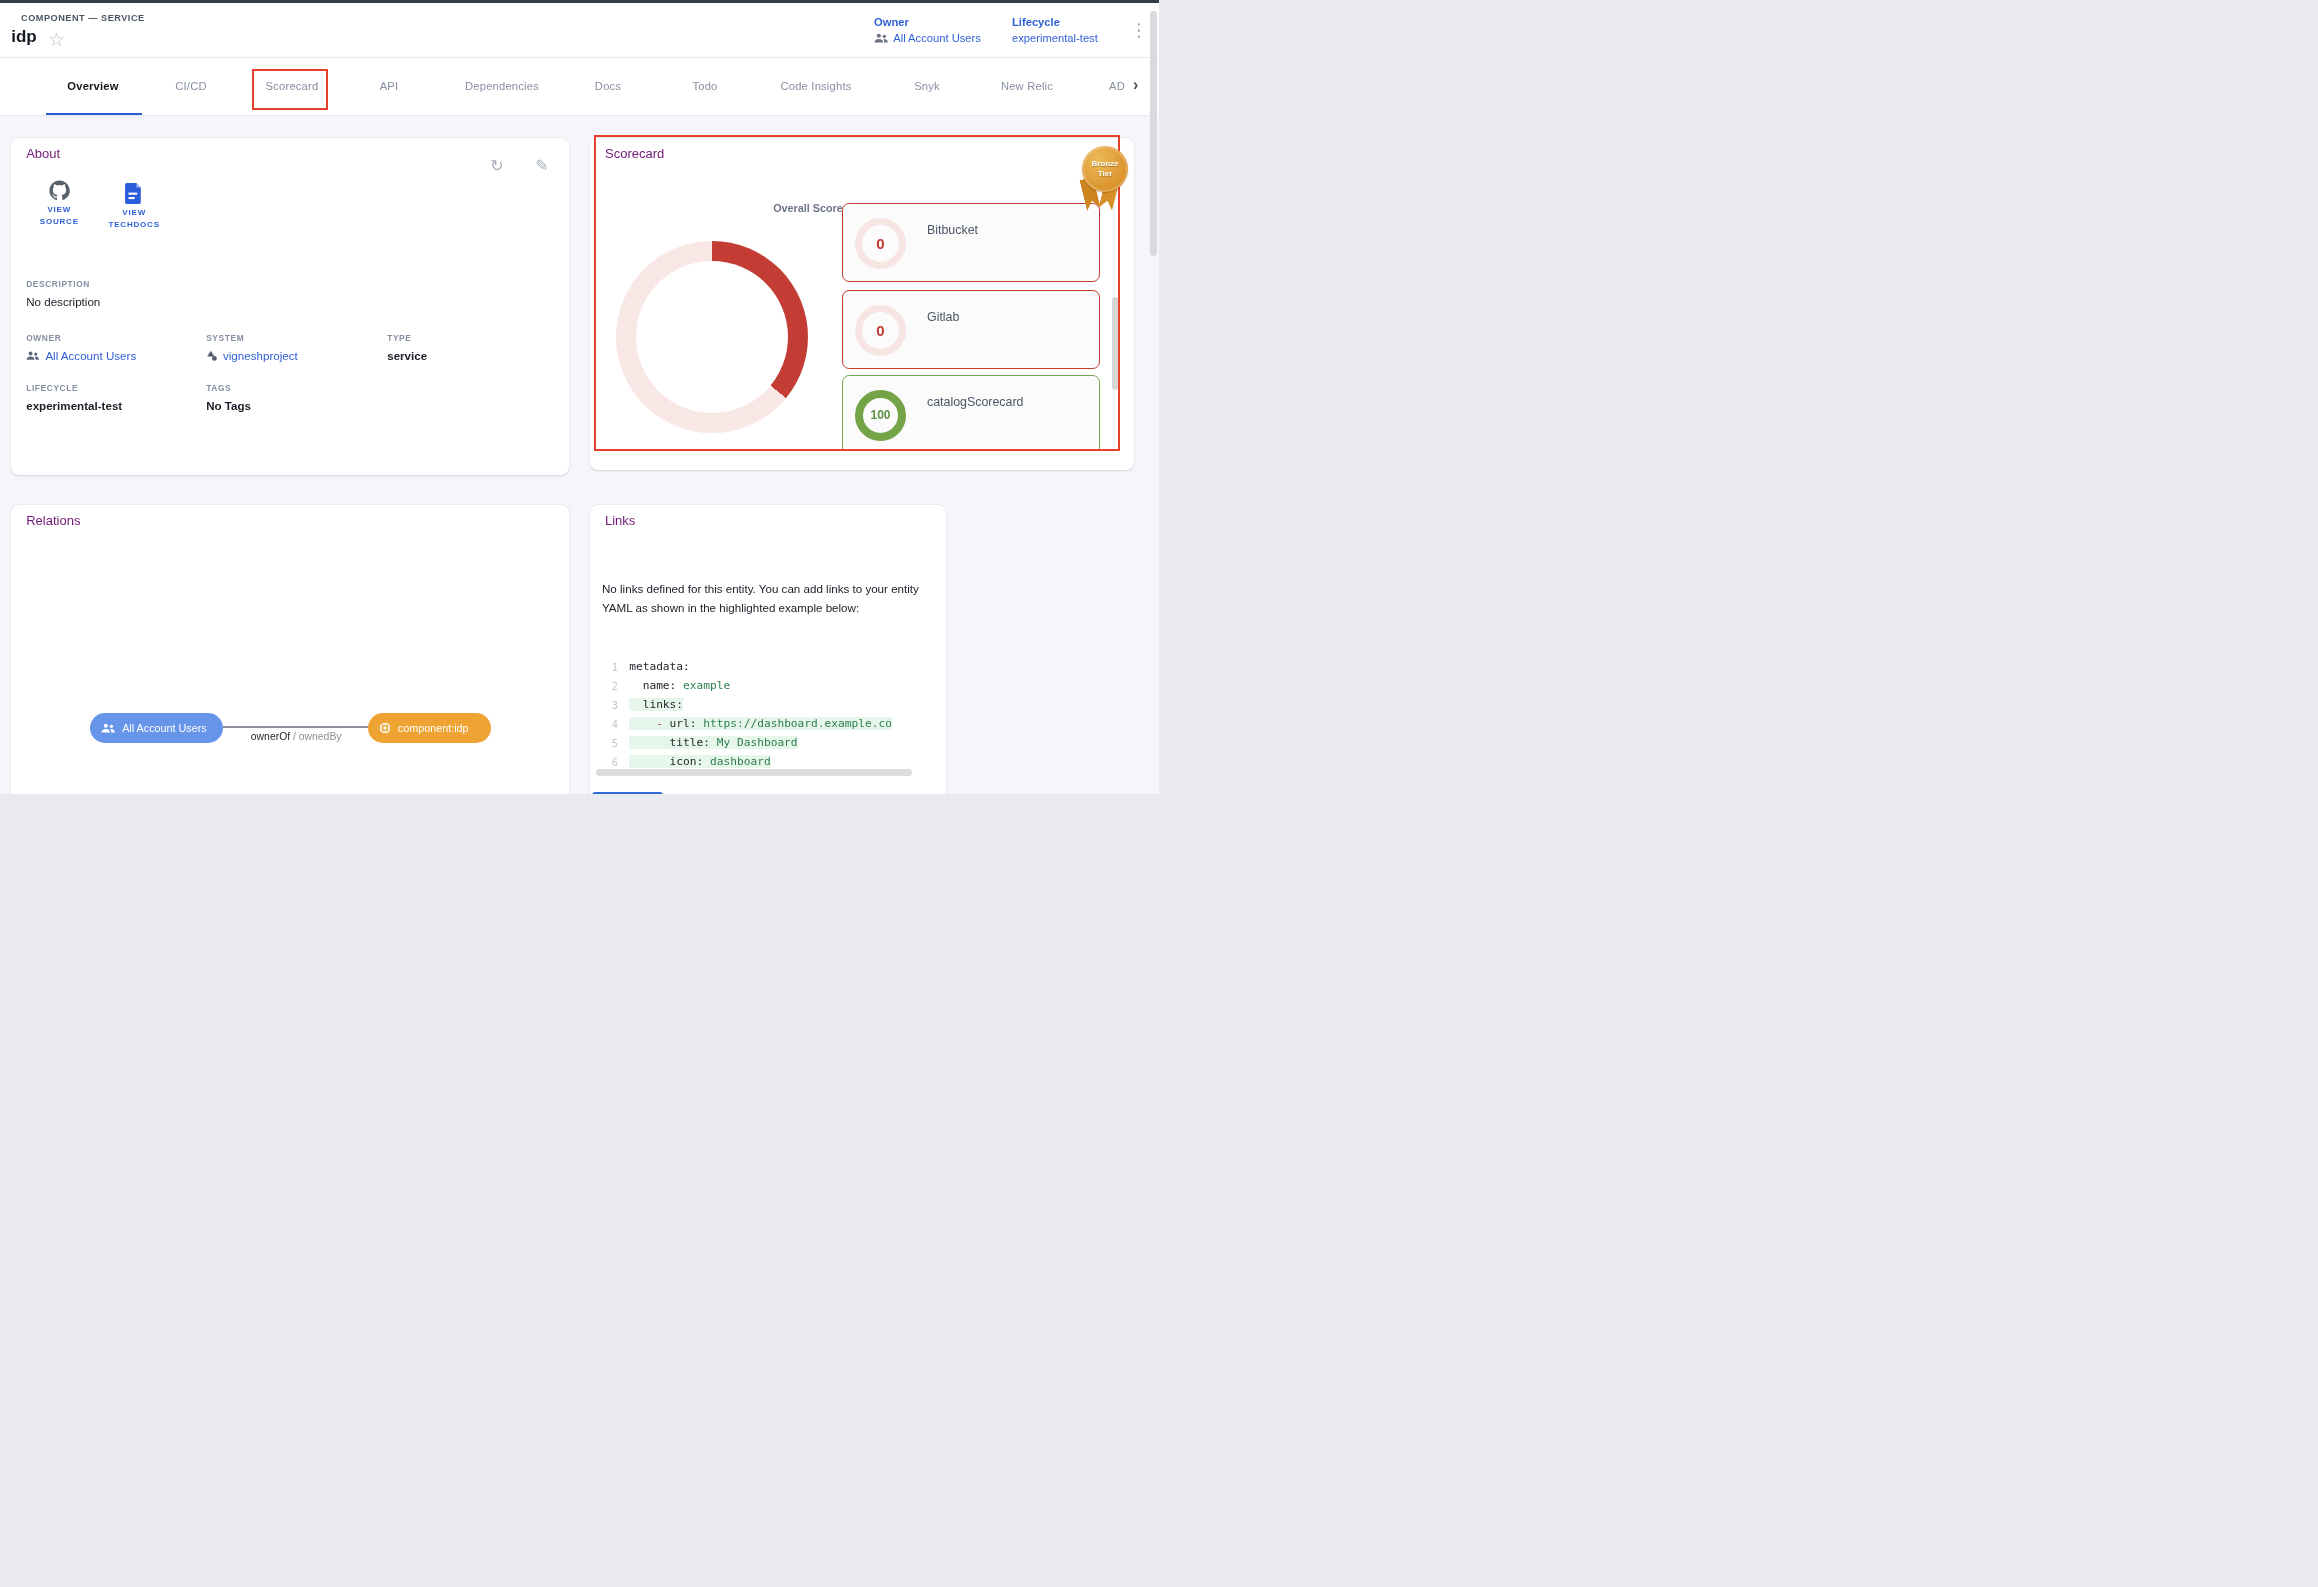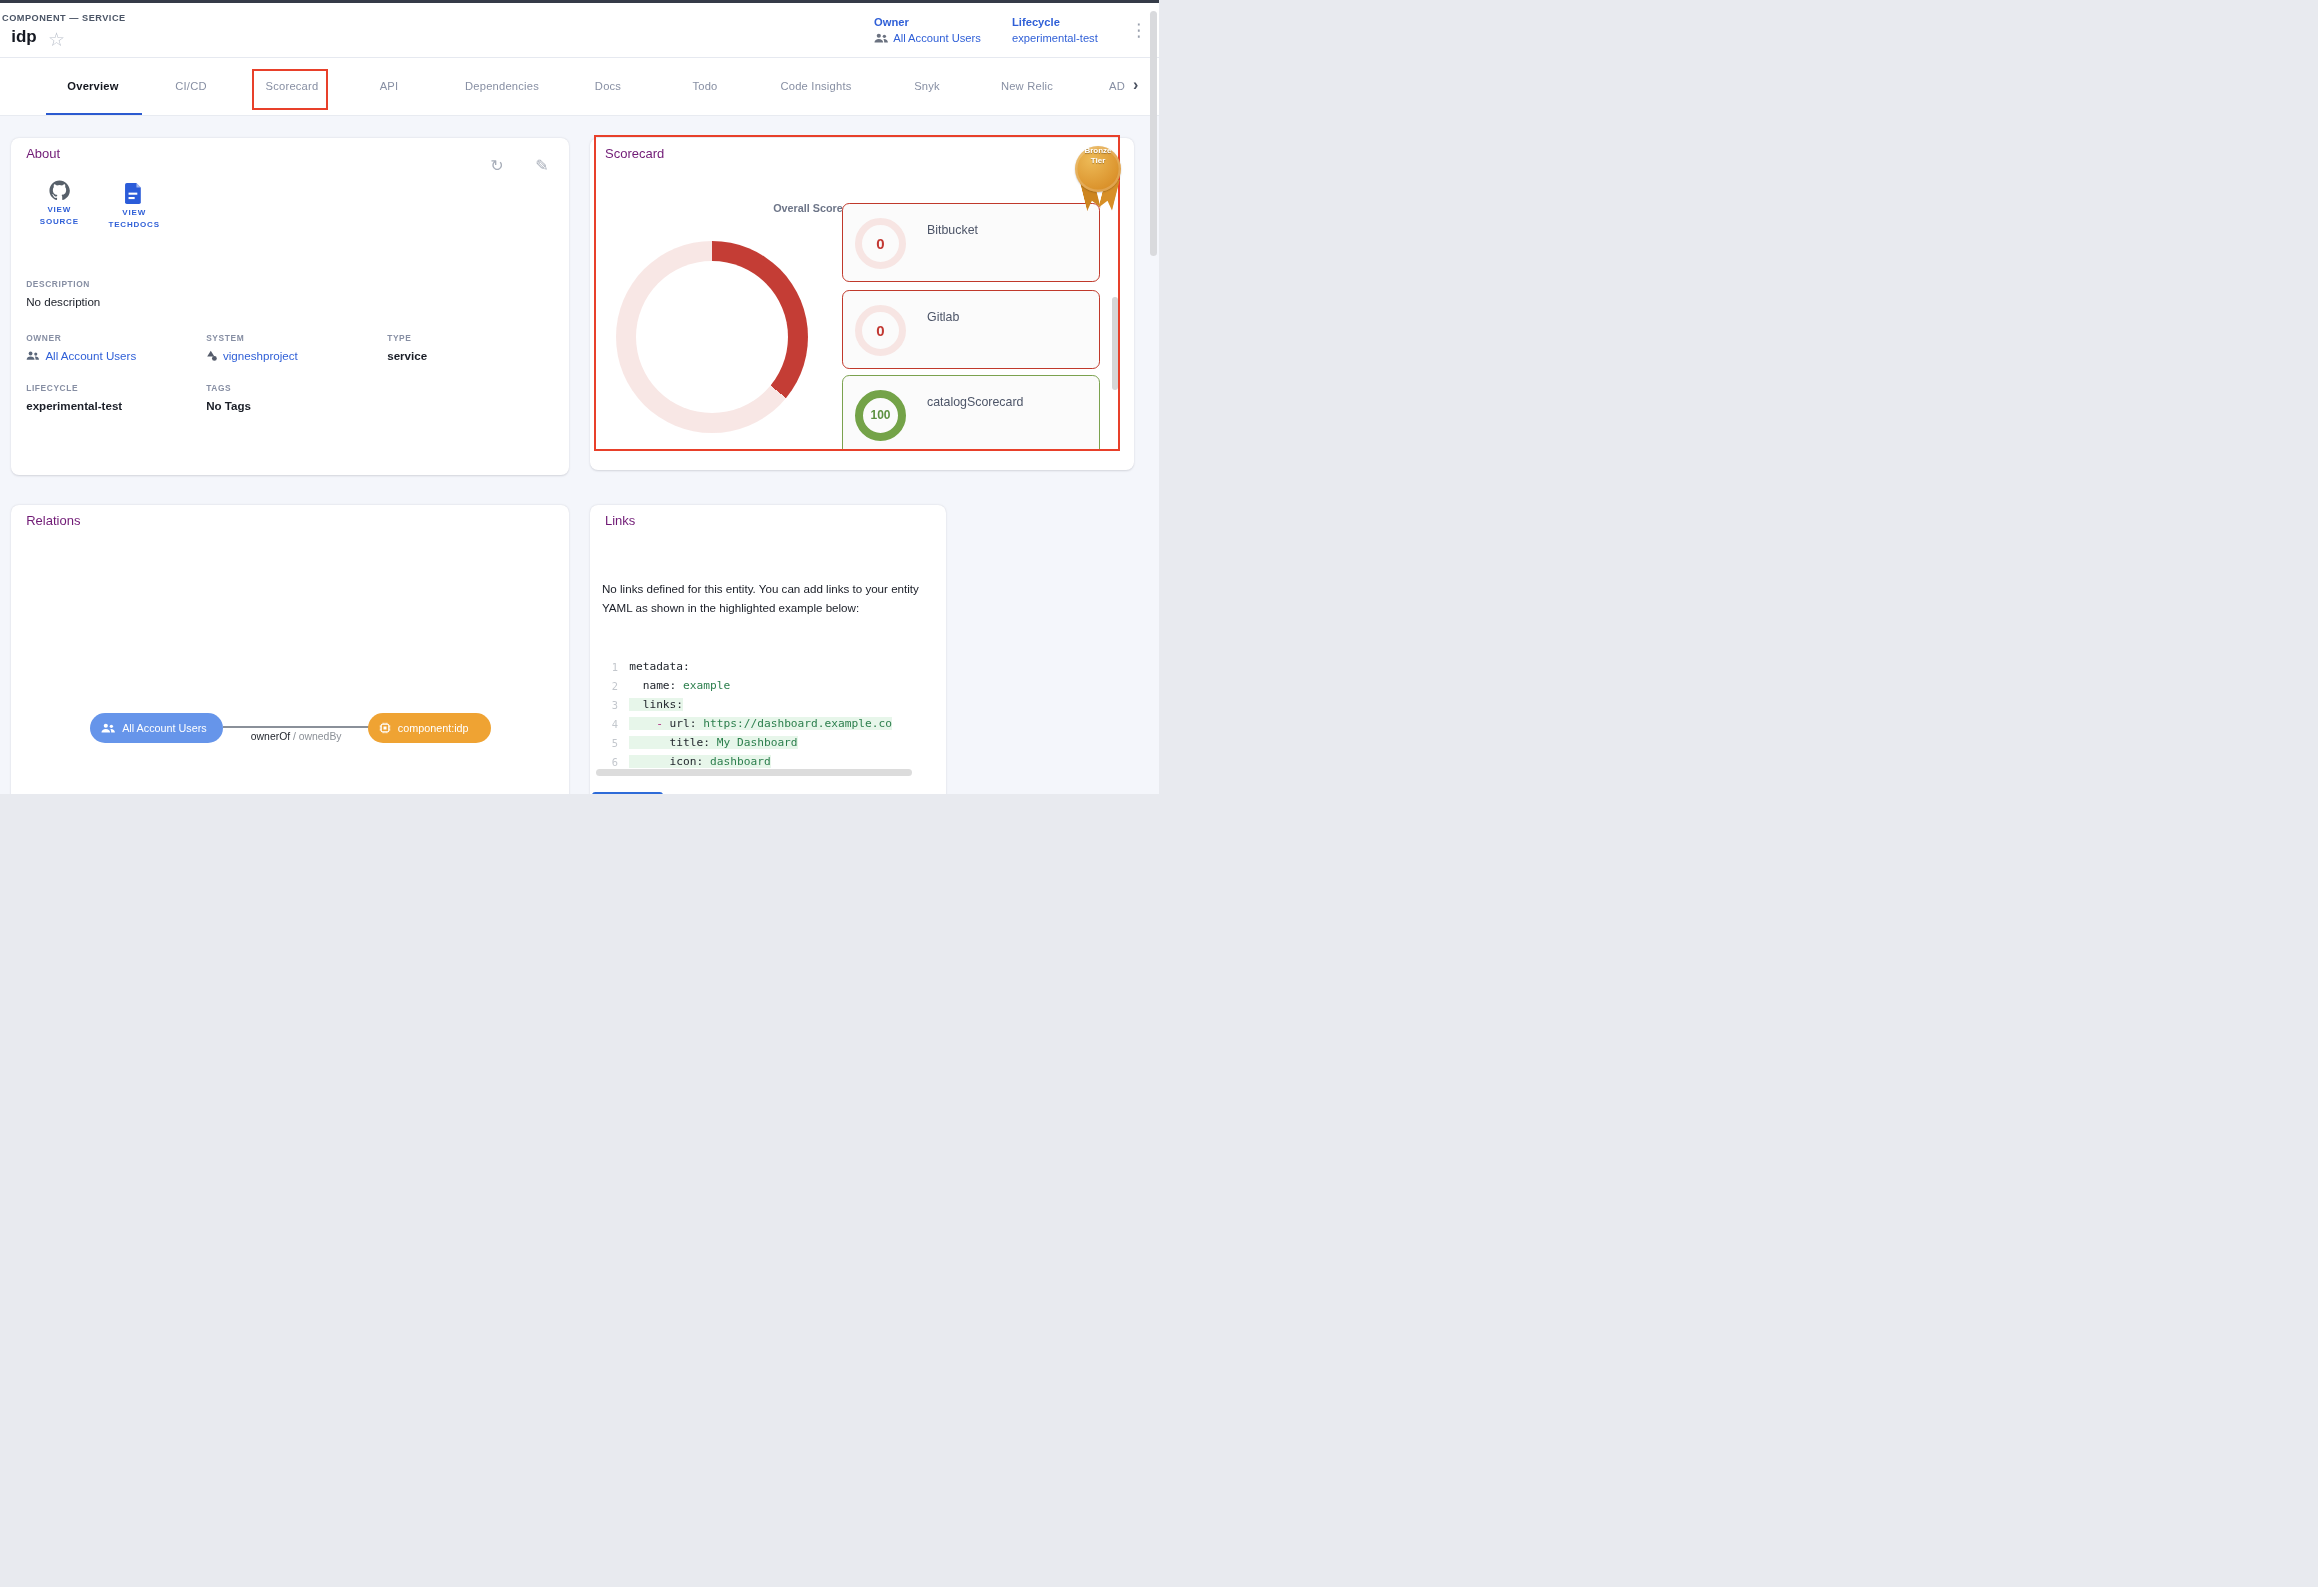--- a/index.html
+++ b/index.html
@@ -3,21 +3,21 @@
 <meta charset="utf-8">
 <style>
   * { margin:0; padding:0; box-sizing:border-box; }
   html,body { background:#e8eaef; }
   body { font-family:"Liberation Sans", sans-serif; }
   #canvas { position:relative; width:1159px; height:794px; overflow:hidden; background:#f4f6fb; }
 
   
   .topstrip { position:absolute; left:0; top:0; width:1159px; height:3.2px; background:#353b48; }
   .header { position:absolute; left:0; top:3.2px; width:1159px; height:55px; background:#fff; border-bottom:0.8px solid #e6e9f0; }
-  .eyebrow { position:absolute; left:2px; top:9.6px; font-size:9.2px; font-weight:600; letter-spacing:0.5px; color:#4b5566; }
+  .eyebrow { position:absolute; left:21px; top:9.6px; font-size:9.2px; font-weight:600; letter-spacing:0.5px; color:#4b5566; }
   .page-title { position:absolute; left:11.2px; top:24px; font-size:17px; font-weight:700; color:#151922; }
   .star { position:absolute; left:48px; top:25px; font-size:19px; color:#b9bfca; cursor:pointer; }
   .hdr-block { position:absolute; top:13px; }
   .hdr-label { font-size:11.2px; font-weight:700; color:#2f5fd7; margin-bottom:4px; }
   .hdr-value { font-size:11.2px; color:#2f5fd7; display:flex; align-items:center; gap:4.8px; }
   .kebab { position:absolute; left:1130px; top:19px; font-size:17.6px; color:#989fac; cursor:pointer; line-height:1; }
 
   
   .tabbar { position:absolute; left:0; top:58px; width:1371px; height:58px; background:#fff; border-bottom:0.8px solid #e8ebf1; }
   .tab { position:absolute; top:21.6px; transform:translateX(-50%); font-size:11.2px; letter-spacing:0.2px; color:#878fa3; white-space:nowrap; cursor:pointer; }
@@ -58,21 +58,21 @@
   .ring { position:absolute; left:12px; top:13.6px; width:51px; height:51px; border:7.2px solid #f7e5e3; border-radius:50%; display:flex; align-items:center; justify-content:center; font-size:15px; font-weight:700; color:#c23933; }
   .ring.green { border-width:8px; border-color:#74a348; color:#5d9141; font-size:12px; }
   .sc-name { position:absolute; left:84px; top:19px; font-size:12.4px; color:#4d5568; }
   .sc-scrollthumb { position:absolute; left:522px; top:159px; width:5.6px; height:93px; background:#d6d6d6; border-radius:3.2px; }
 
   
   .badge { position:absolute; left:1072px; top:146px; width:58px; height:67px; z-index:45; }
   .badge .rib { position:absolute; top:32px; width:14.4px; height:32px; background:#d78f27; clip-path:polygon(0 0,100% 0,100% 100%,50% 72%,0 100%); }
   .badge .rib.l { left:11.2px; transform:rotate(-14deg); background:#cd851f; }
   .badge .rib.r { left:30px; transform:rotate(14deg); }
-  .badge .rosette { position:absolute; left:3px; top:0; width:46px; height:46px; border-radius:50%; background:radial-gradient(circle at 35% 30%, #edba57, #d98f28 75%); box-shadow:inset 0 0 0 2.4px rgba(255,255,255,.18), 0 0.8px 1.6px rgba(0,0,0,.25); display:flex; flex-direction:column; align-items:center; justify-content:flex-start; }
+  .badge .rosette { position:absolute; left:10px; top:0; width:46px; height:46px; border-radius:50%; background:radial-gradient(circle at 35% 30%, #edba57, #d98f28 75%); box-shadow:inset 0 0 0 2.4px rgba(255,255,255,.18), 0 0.8px 1.6px rgba(0,0,0,.25); display:flex; flex-direction:column; align-items:center; justify-content:center; }
   .badge .btxt { font-size:8px; font-weight:700; color:#fff; line-height:9.6px; text-shadow:0 0.8px 0.8px rgba(0,0,0,.3); }
 
   
   .pill { position:absolute; top:208px; height:30px; border-radius:15px; display:flex; align-items:center; gap:6.4px; padding:0 11.2px; color:#fff; font-size:10.8px; font-weight:500; cursor:pointer; white-space:nowrap; }
   .pill.owner { left:79px; width:133px; background:#6695ea; }
   .pill.comp { left:357px; width:123px; background:#efa333; }
   .edge-line { position:absolute; left:212px; top:221px; width:146px; height:1.6px; background:#8a9099; }
   .edge-label { position:absolute; left:212px; top:226px; width:146px; text-align:center; font-size:10.4px; white-space:nowrap; }
   .edge-label .dark { color:#23272f; font-weight:500; }
   .edge-label .gray { color:#8b9097; }

